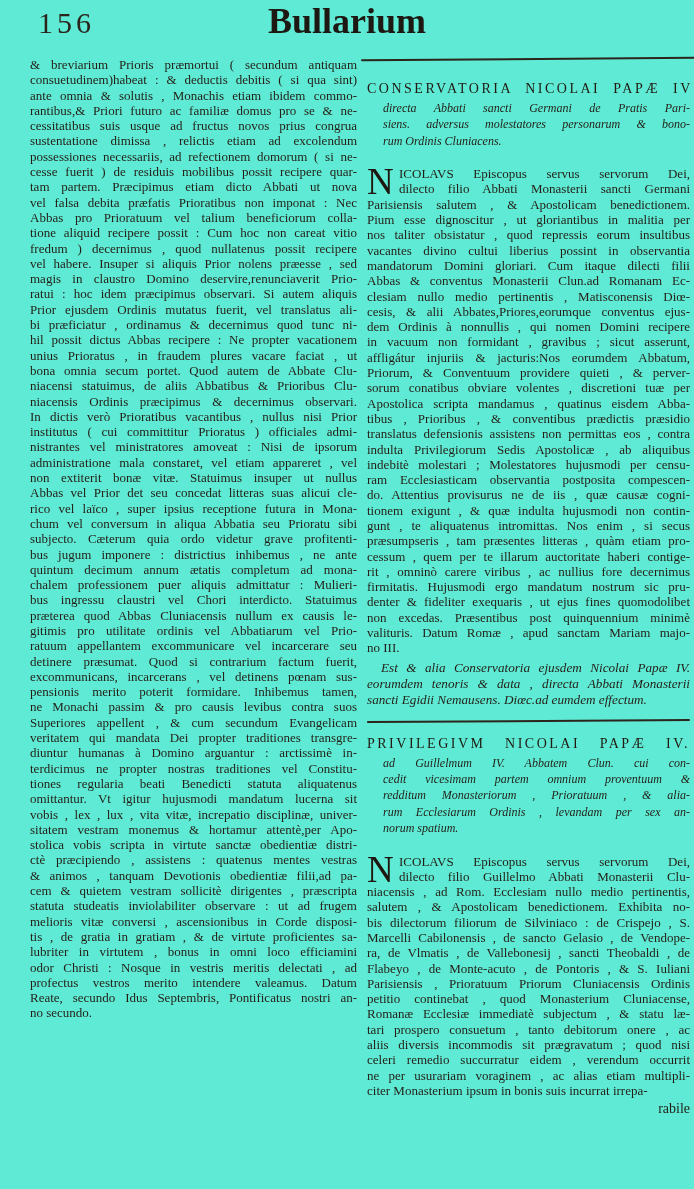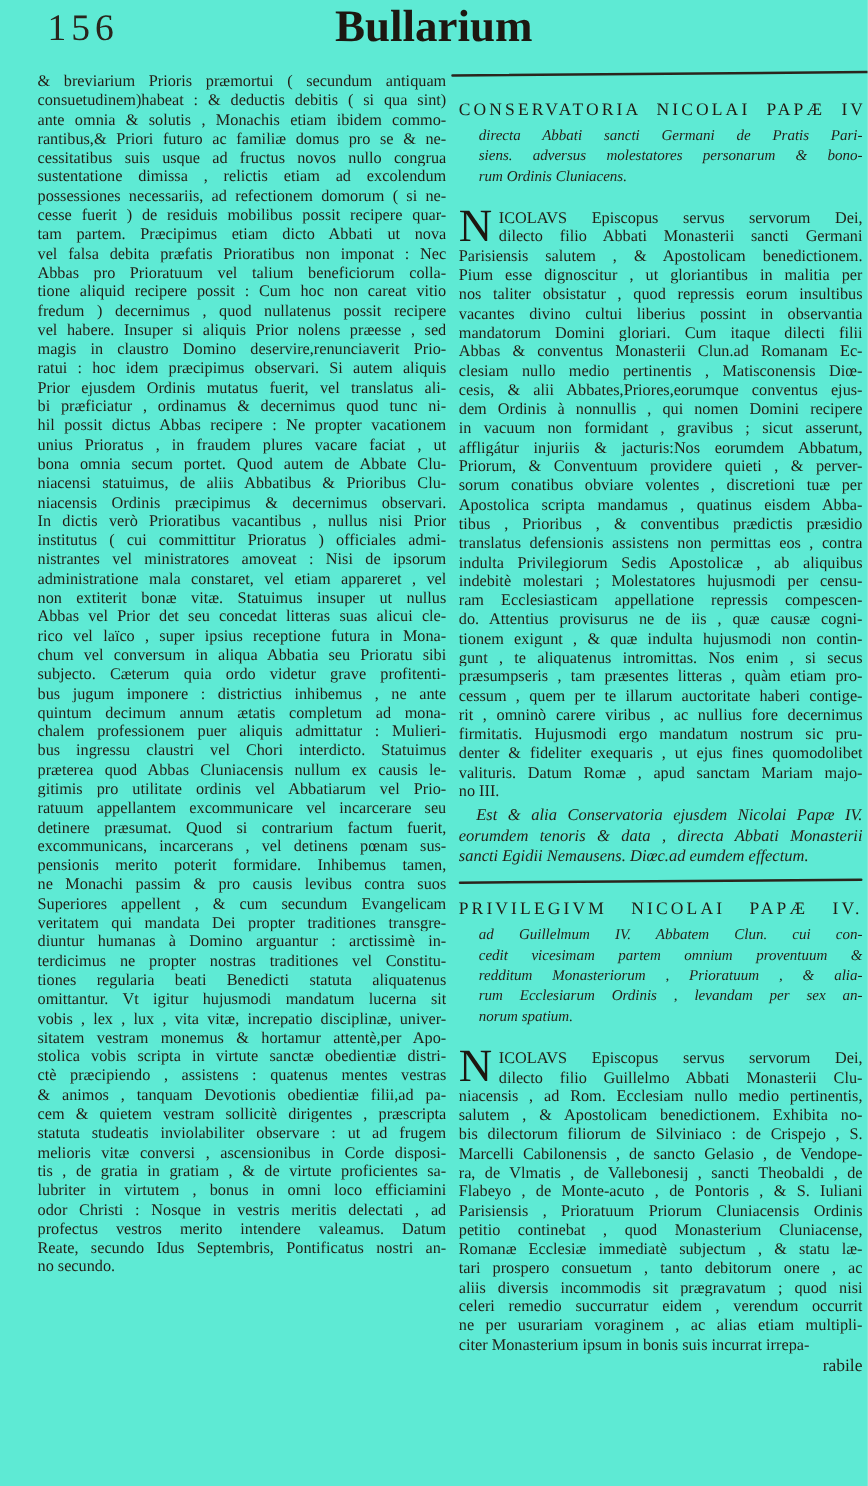--- a/index.html
+++ b/index.html
@@ -102,21 +102,21 @@
 
   <div class="pagenum">156</div>
   <div class="title">Bullarium</div>
 
   <div class="col col-left">
     <div class="body-lines">
         <div class="tline">&amp; breviarium Prioris præmortui ( secundum antiquam</div>
         <div class="tline">consuetudinem)habeat : &amp; deductis debitis ( si qua sint)</div>
         <div class="tline">ante omnia &amp; solutis , Monachis etiam ibidem commo-</div>
         <div class="tline">rantibus,&amp; Priori futuro ac familiæ domus pro se &amp; ne-</div>
-        <div class="tline">cessitatibus suis usque ad fructus novos nullo congrua</div>
+        <div class="tline">cessitatibus suis usque ad fructus novos prius congrua</div>
         <div class="tline">sustentatione dimissa , relictis etiam ad excolendum</div>
         <div class="tline">possessiones necessariis, ad refectionem domorum ( si ne-</div>
         <div class="tline">cesse fuerit ) de residuis mobilibus possit recipere quar-</div>
         <div class="tline">tam partem. Præcipimus etiam dicto Abbati ut nova</div>
         <div class="tline">vel falsa debita præfatis Prioratibus non imponat : Nec</div>
         <div class="tline">Abbas pro Prioratuum vel talium beneficiorum colla-</div>
         <div class="tline">tione aliquid recipere possit : Cum hoc non careat vitio</div>
         <div class="tline">fredum ) decernimus , quod nullatenus possit recipere</div>
         <div class="tline">vel habere. Insuper si aliquis Prior nolens præesse , sed</div>
         <div class="tline">magis in claustro Domino deservire,renunciaverit Prio-</div>
@@ -198,29 +198,30 @@
             <div class="tline">dem Ordinis à nonnullis , qui nomen Domini recipere</div>
             <div class="tline">in vacuum non formidant , gravibus ; sicut asserunt,</div>
             <div class="tline">affligátur injuriis &amp; jacturis:Nos eorumdem Abbatum,</div>
             <div class="tline">Priorum, &amp; Conventuum providere quieti , &amp; perver-</div>
             <div class="tline">sorum conatibus obviare volentes , discretioni tuæ per</div>
             <div class="tline">Apostolica scripta mandamus , quatinus eisdem Abba-</div>
             <div class="tline">tibus , Prioribus , &amp; conventibus prædictis præsidio</div>
             <div class="tline">translatus defensionis assistens non permittas eos , contra</div>
             <div class="tline">indulta Privilegiorum Sedis Apostolicæ , ab aliquibus</div>
             <div class="tline">indebitè molestari ; Molestatores hujusmodi per censu-</div>
-            <div class="tline">ram Ecclesiasticam appellatione repressis compescen-</div>
+            <div class="tline">ram Ecclesiasticam observantia postposita compescen-</div>
             <div class="tline">do. Attentius provisurus ne de iis , quæ causæ cogni-</div>
             <div class="tline">tionem exigunt , &amp; quæ indulta hujusmodi non contin-</div>
             <div class="tline">gunt , te aliquatenus intromittas. Nos enim , si secus</div>
             <div class="tline">præsumpseris , tam præsentes litteras , quàm etiam pro-</div>
             <div class="tline">cessum , quem per te illarum auctoritate haberi contige-</div>
             <div class="tline">rit , omninò carere viribus , ac nullius fore decernimus</div>
             <div class="tline">firmitatis. Hujusmodi ergo mandatum nostrum sic pru-</div>
             <div class="tline">denter &amp; fideliter exequaris , ut ejus fines quomodolibet</div>
+            <div class="tline">non excedas. Præsentibus post quinquennium minimè</div>
             <div class="tline">valituris. Datum Romæ , apud sanctam Mariam majo-</div>
             <div class="tline">no III.</div>
           </div>
       </div>
       <div class="note">
           <div class="tline">Est &amp; alia Conservatoria ejusdem Nicolai Papæ IV.</div>
           <div class="tline">eorumdem tenoris &amp; data , directa Abbati Monasterii</div>
           <div class="tline">sancti Egidii Nemausens. Diœc.ad eumdem effectum.</div>
         </div>
     </section>

